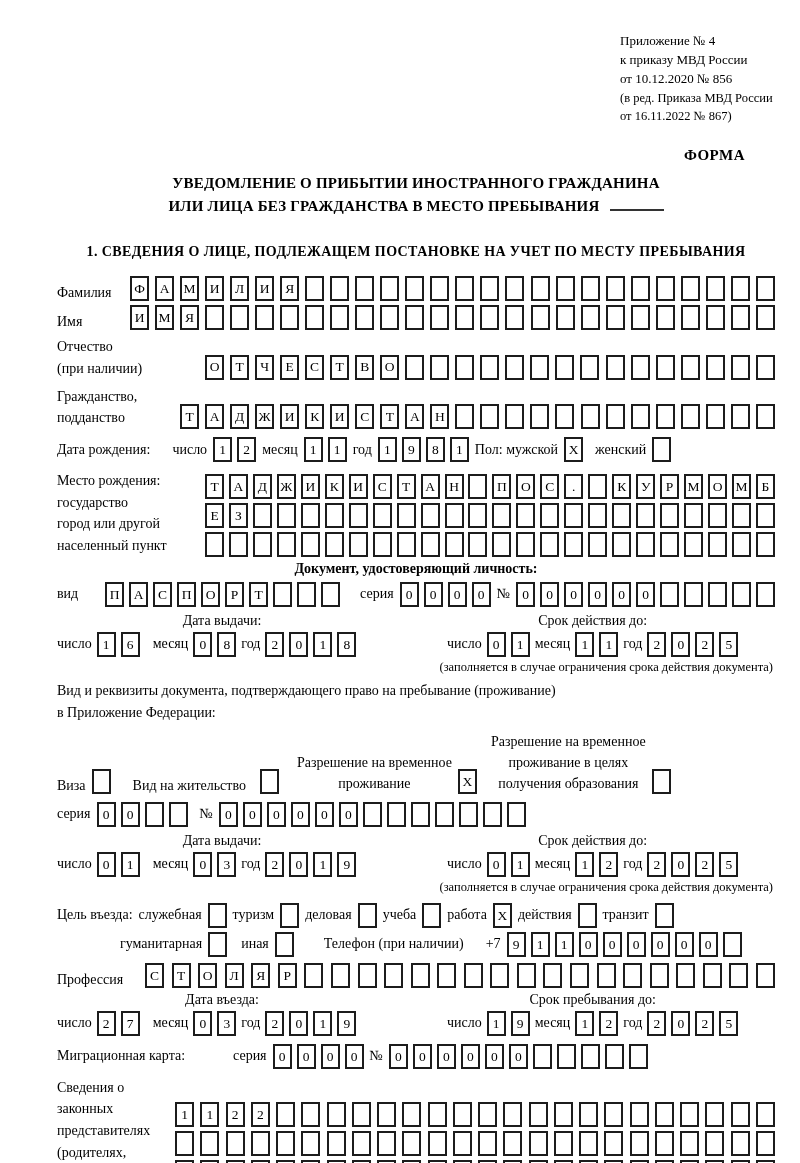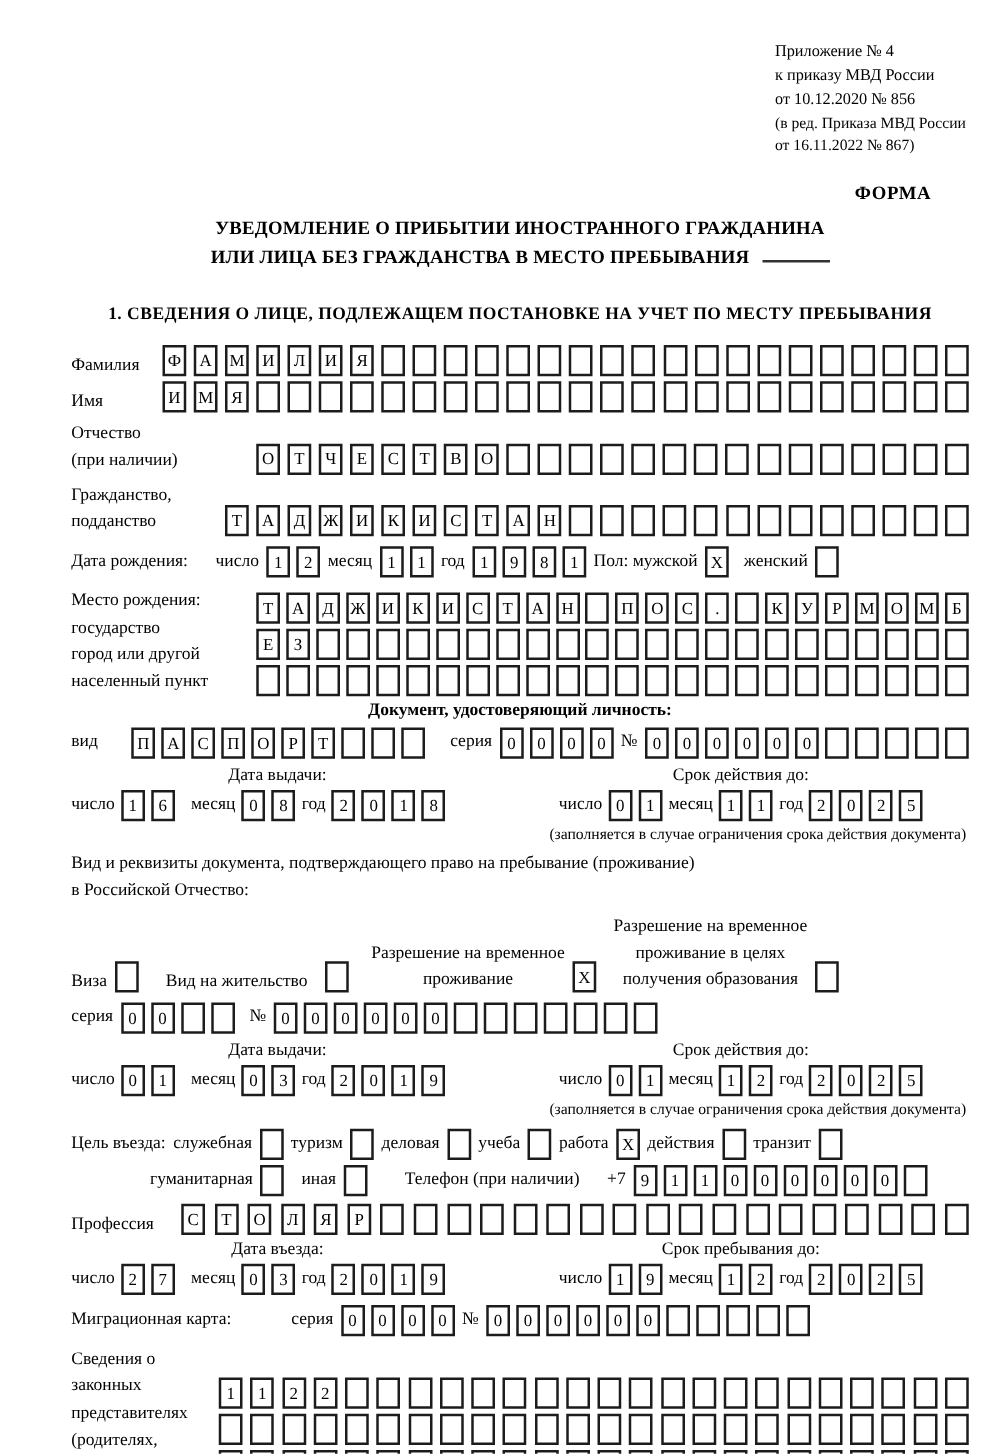--- a/index.html
+++ b/index.html
@@ -382,21 +382,21 @@
             <span class="cell">0</span>
             <span class="cell">2</span>
             <span class="cell">5</span>
           </div>
       </div>
     </div>
   </div>
   <div class="note">(заполняется в случае ограничения срока действия документа)</div>
 
   <div style="margin-top:2px">Вид и реквизиты документа, подтверждающего право на пребывание (проживание)</div>
-  <div style="margin-top:6px">в Российской Отчество:</div>
+  <div style="margin-top:6px">в Приложение Федерации:</div>
 
   <div class="frow" style="margin-top:6px">
     <span class="optlbl nowrap">Виза</span>
     <div class="cells fit optbox">
         <span class="cell"></span>
       </div>
     <span class="optlbl nowrap" style="margin-left:22px">Вид на жительство</span>
     <div class="cells fit optbox" style="margin-left:14px">
         <span class="cell"></span>
       </div>

